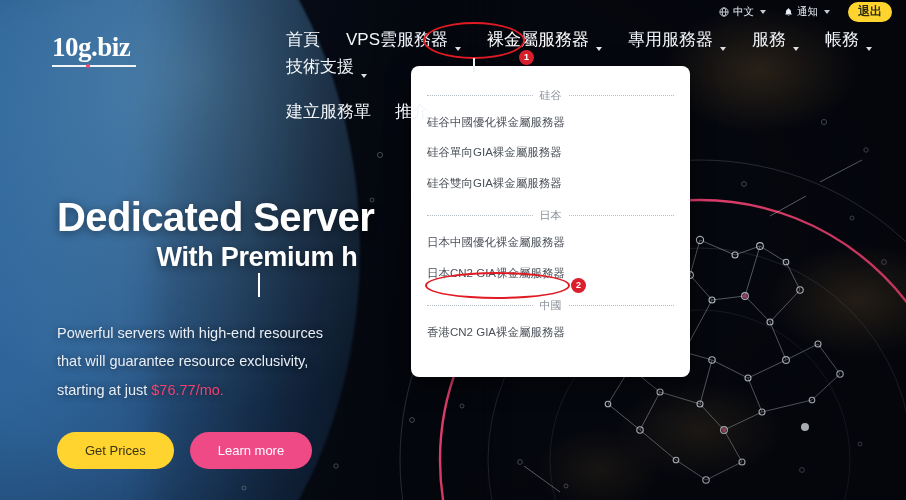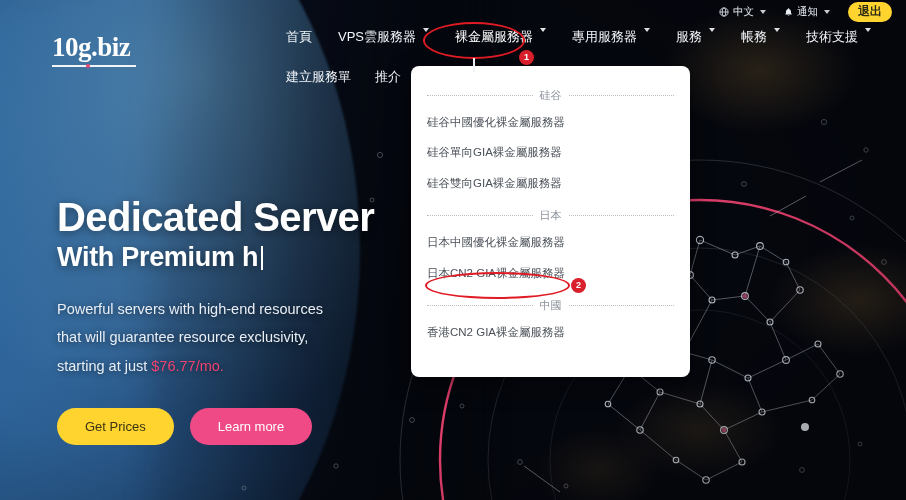--- a/index.html
+++ b/index.html
@@ -159,24 +159,24 @@
   }
   .nav-row {
     display: flex;
     align-items: center;
     flex-wrap: wrap;
     gap: 0 26px;
   }
   .nav-row.second { margin-top: 18px; gap: 14px 24px; }
   .nav-item {
     display: flex;
-    align-items: flex-start;
+    align-items: flex-end;
     gap: 5px;
     color: #f2f5f9;
-    font-size: 13px;
+    font-size: 17px;
     white-space: nowrap;
     cursor: pointer;
     padding: 2px 0;
   }
   .nav-item .caret-down { opacity: .9; }
   .nav-item.active { color: #ffffff; }
 
   
   .dropdown {
     position: absolute;
@@ -235,20 +235,21 @@
   .hero-subtitle {
     margin-top: 5px;
     font-size: 27px;
     font-weight: bold;
     color: #ffffff;
     line-height: 1.1;
     letter-spacing: -0.3px;
     text-shadow: 0 2px 10px rgba(0,0,0,0.45);
     display: flex;
     align-items: center;
+    flex-direction: column;
   }
   .type-caret {
     display: inline-block;
     width: 2px;
     height: 24px;
     background: #ffffff;
     margin-left: 3px;
   }
   .hero-desc {
     margin-top: 22px;

